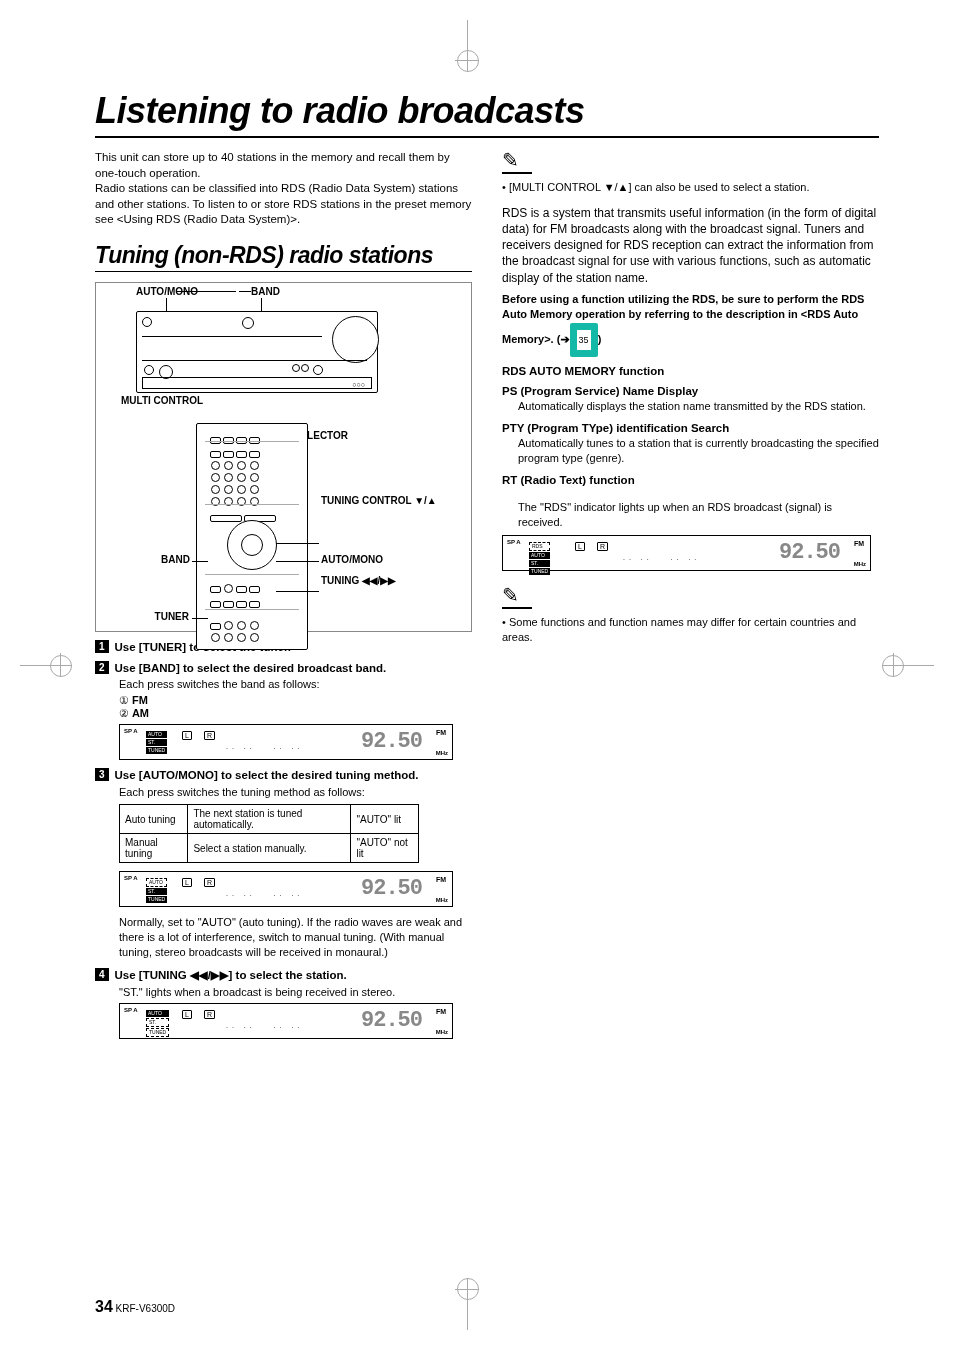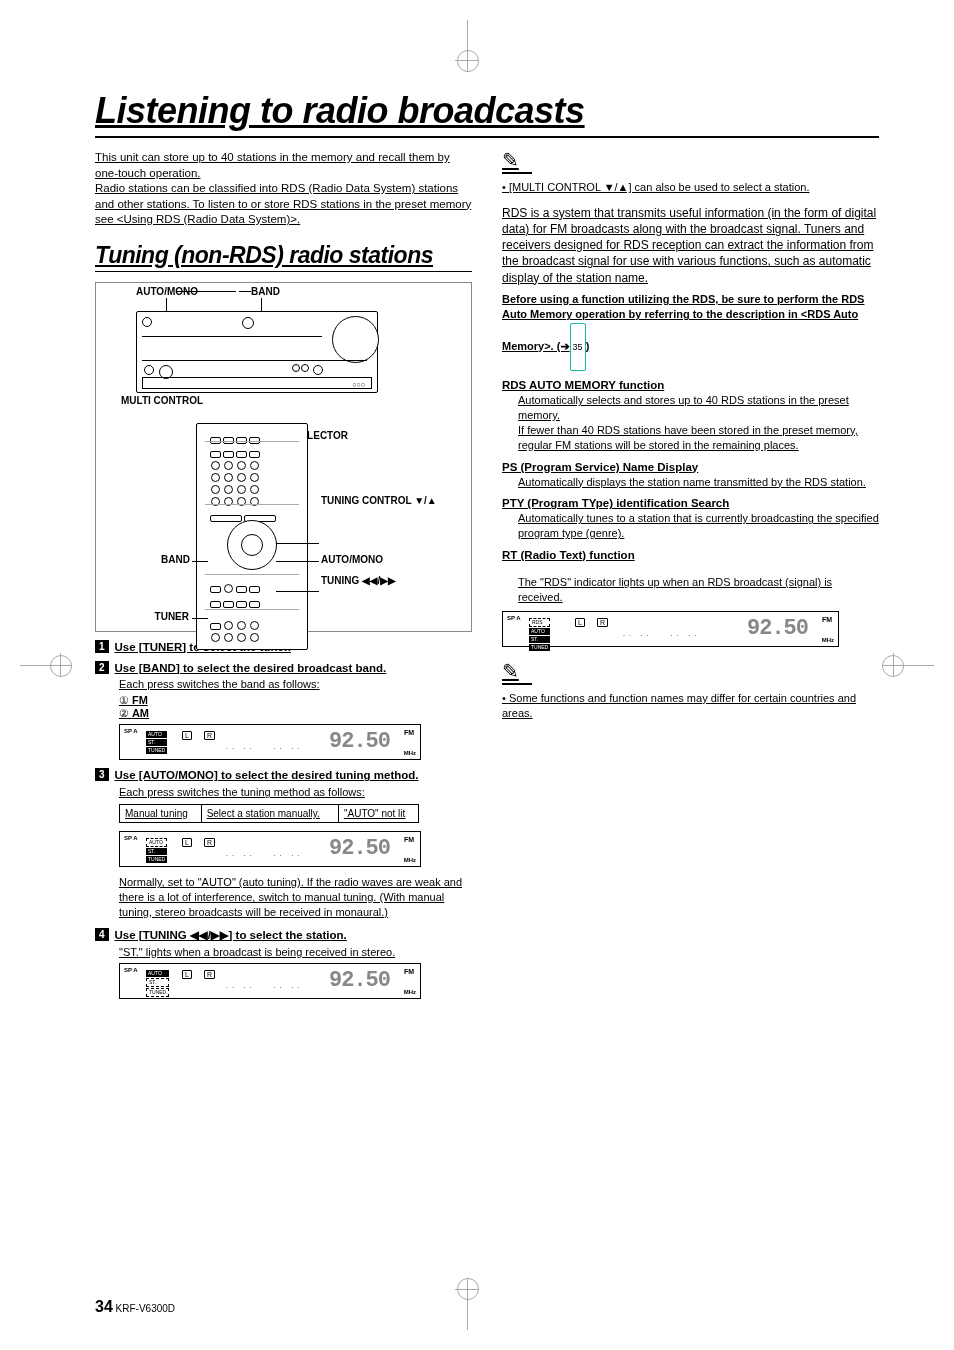--- a/index.html
+++ b/index.html
@@ -9,21 +9,20 @@
     background: #fff;
     color: #000;
     width: 954px;
     height: 1350px;
     position: relative;
     box-sizing: border-box;
   }
   .page {
     padding: 90px 75px 40px 95px;
     box-sizing: border-box;
-    text-decoration: underline;
   }
   .main-title {
     font-size: 36px;
     font-weight: bold;
     font-style: italic;
     margin: 0 0 4px 0;
     letter-spacing: -0.5px;
   }
   .main-rule {
     border: none;
@@ -102,20 +101,21 @@
   }
   .circled { font-size:11px; margin-left:24px;}
   .circled b { font-weight: bold;}
   .lcd-box {
     border: 1px solid #000;
     height: 34px;
     margin: 4px 0 8px 24px;
     position: relative;
     background: #fff;
     width: 300px;
+    padding-left: 32px;
   }
   .lcd-sp {
     position:absolute; left:4px; top:3px; font-size:6px; font-weight:bold;
   }
   .lcd-ind {
     position:absolute; left:26px; top:6px; display:flex; flex-direction:column; gap:1px;
   }
   .lcd-ind span { background:#000; color:#fff; font-size:5px; padding:0 2px; line-height:1.4;}
   .lcd-lr { position:absolute; top:7px; font-size:7px;}
   .lcd-lr.l { left:62px;}
@@ -141,21 +141,21 @@
     display: block;
     width: 30px;
     padding-bottom: 2px;
     margin-bottom: 6px;
   }
   .bullet-note { font-size:11px; margin:0 0 10px 0; line-height:1.35;}
   .bullet-note::before { content:"• "; }
   .body-text { font-size:12px; line-height:1.35; margin: 6px 0;}
   .bold-block { font-size:11px; font-weight:bold; line-height:1.4; margin: 6px 0;}
   .pg-ref {
-    border:1px solid #14b8a6; border-radius:2px; font-size:9px; padding:17px 2px; display:inline-block; font-weight:normal;
+    border:7px solid #14b8a6; border-radius:2px; font-size:9px; padding:4px 2px; display:inline-block; font-weight:normal;
   }
   .sub-heading-it { font-size:13px; font-weight:bold; font-style:italic; margin: 10px 0 6px 0;}
   .func-title { font-size:11.5px; font-weight:bold; margin: 8px 0 2px 0;}
   .func-body { font-size:11px; margin: 0 0 6px 16px; line-height:1.35;}
   .page-num {
     position:absolute; bottom:34px; left:95px; font-size:10px;
   }
   .page-num .big { font-size:16px; font-weight:bold;}
   .crop-v { position:absolute; width:1px; height:40px; background:#aaa;}
   .crop-h { position:absolute; width:40px; height:1px; background:#aaa;}
@@ -294,20 +294,25 @@
 
       <div class="step-row">
         <span class="step-num">3</span>
         <span class="step-text">Use [AUTO/MONO] to select the desired tuning method.</span>
       </div>
       <div class="sub-text">Each press switches the tuning method as follows:</div>
 
       <table class="tuning-table">
         <tbody>
         <tr>
+          <td>Auto tuning</td>
+          <td>The next station is tuned automatically.</td>
+          <td>"AUTO" lit</td>
+        </tr>
+        <tr>
           <td>Manual tuning</td>
           <td>Select a station manually.</td>
           <td>"AUTO" not lit</td>
         </tr>
       </tbody>
         </table>
 
       <div class="lcd-box">
         <span class="lcd-sp">SP A</span>
         <div class="lcd-ind" style="left:26px;">
@@ -352,22 +357,20 @@
       <div class="bullet-note">[MULTI CONTROL ▼/▲] can also be used to select a station.</div>
 
       <p class="body-text">RDS is a system that transmits useful information (in the form of digital data) for FM broadcasts along with the broadcast signal. Tuners and receivers designed for RDS reception can extract the information from the broadcast signal for use with various functions, such as automatic display of the station name.</p>
 
       <p class="bold-block">
         <span>Before using a function utilizing the RDS, be sure to perform the RDS Auto Memory operation by referring to the description in &lt;RDS Auto Memory&gt;. (➔</span><span class="pg-ref">35</span><span>)</span>
       </p>
 
 
       <div class="func-title">RDS AUTO MEMORY function</div>
-      <div class="func-body" style="white-space:pre-line;">Automatically selects and stores up to 40 RDS stations in the preset memory.
-If fewer than 40 RDS stations have been stored in the preset memory, regular FM stations will be stored in the remaining places.</div>
 
       <div class="func-title">PS (Program Service) Name Display</div>
       <div class="func-body">Automatically displays the station name transmitted by the RDS station.</div>
 
       <div class="func-title">PTY (Program TYpe) identification Search</div>
       <div class="func-body">Automatically tunes to a station that is currently broadcasting the specified program type (genre).</div>
 
       <div class="func-title">RT (Radio Text) function</div>
 
       <div class="func-body" style="margin-top:14px;">The "RDS" indicator lights up when an RDS broadcast (signal) is received.</div>

